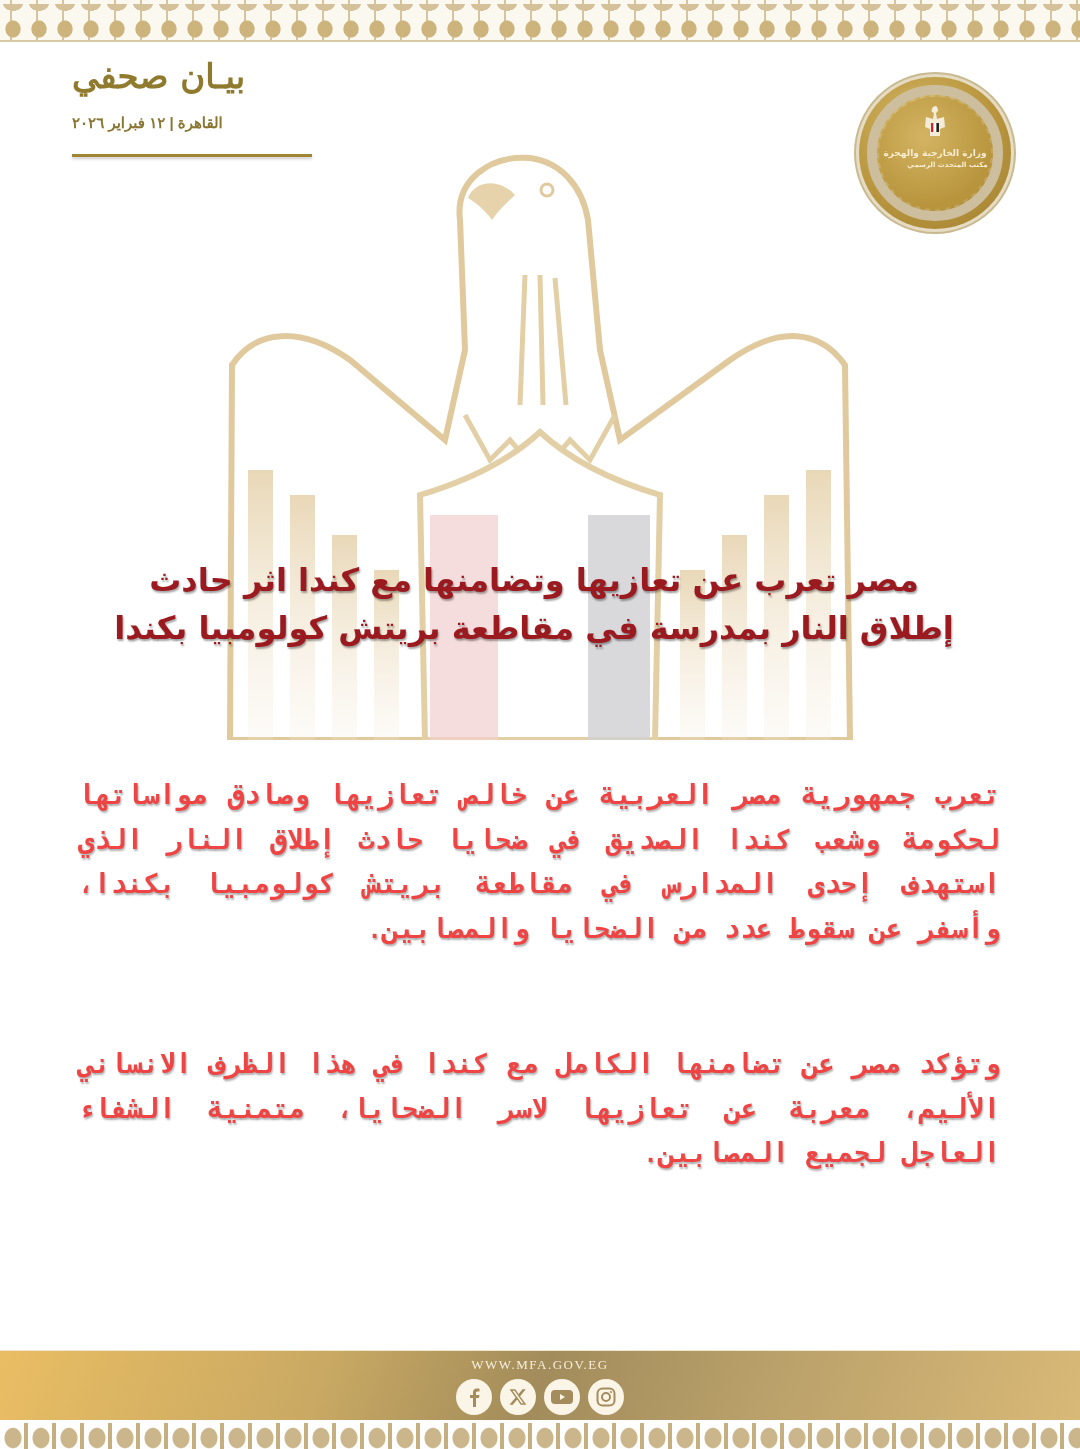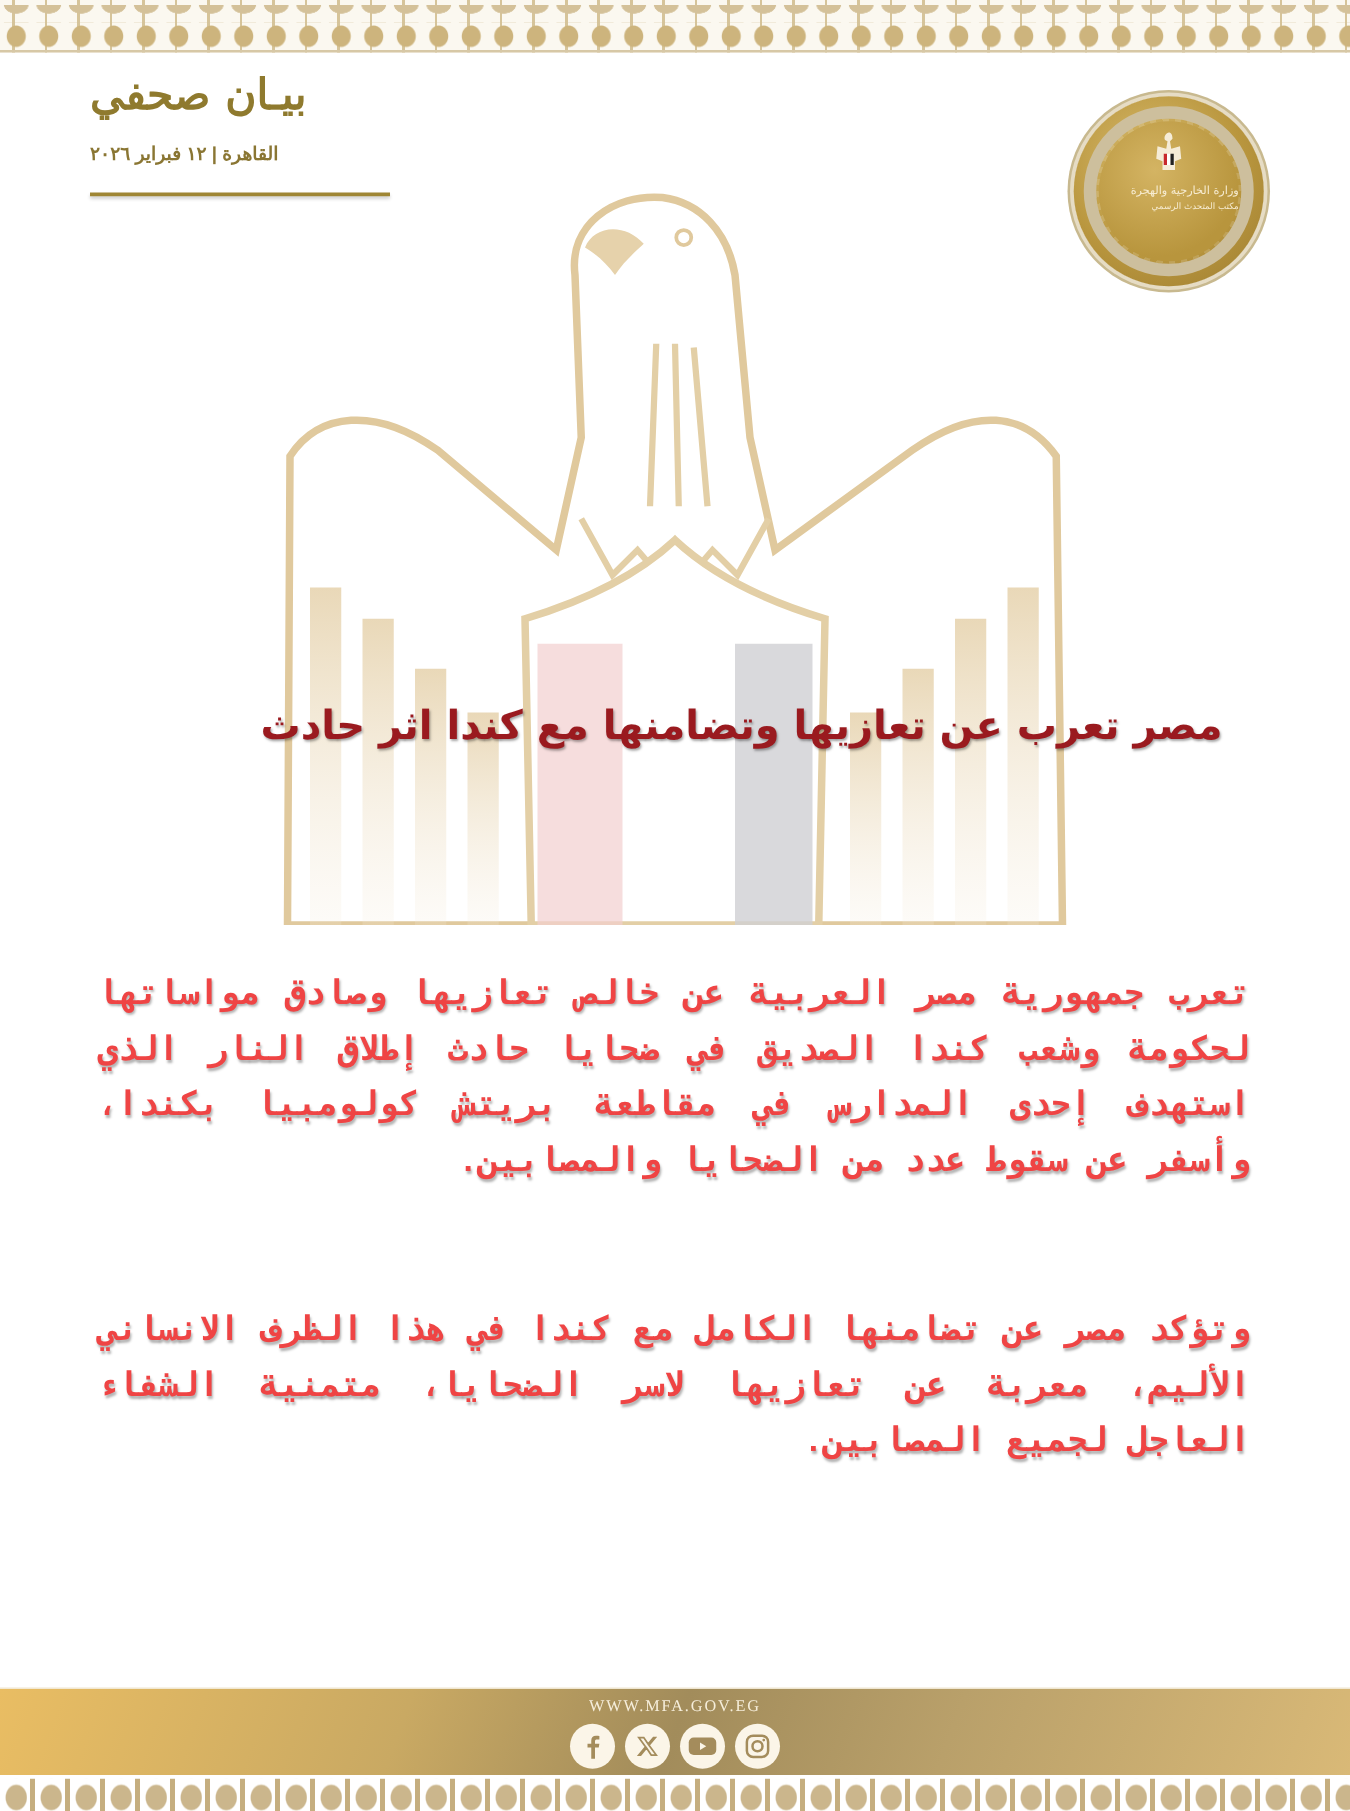--- a/index.html
+++ b/index.html
@@ -55,34 +55,34 @@
     background: repeating-conic-gradient(from 0deg, transparent 0 5deg, rgba(255,255,255,0.15) 5deg 10deg);
   }
   .seal-inner {
     position:absolute; left:20px; top:20px; width:112px; height:112px; border-radius:50%;
     background: radial-gradient(circle at 40% 35%, #d4b463 0%, #b8953d 70%);
   }
   .seal-eagle {
     position:absolute; left:64px; top:28px; width:24px; height:34px;
   }
   .seal-text {
-    position:absolute; left:20px; top:70px; width:112px; text-align:right;
-    font-size:9px; color:#f7ecd1; direction:rtl; line-height:12px; font-weight:normal;
+    position:absolute; left:20px; top:70px; width:112px; text-align:center;
+    font-size:9px; color:#f7ecd1; direction:rtl; line-height:12px; font-weight:bold;
   }
 
   .watermark {
     position:absolute; left:210px; top:150px; width:660px; height:590px; pointer-events:none;
   }
 
   .headline {
     position:absolute; left:90px; top:556px; width:888px; direction:rtl; text-align:right;
     font-family:"DejaVu Sans", sans-serif; font-weight:bold; font-size:32px; line-height:48px;
     color:#9a1a1f; text-shadow:1px 2px 2px rgba(0,0,0,0.35);
   }
-  .headline div { }
+  .headline div { text-align:center; }
 
   .body-text {
     position:absolute; left:78px; width:922px; direction:rtl; text-align:justify;
     text-align-last:right;
     font-family:Liberation Mono, monospace; font-weight:bold; font-size:27px; line-height:44.5px;
     color:#ef4444; text-shadow:1px 2px 2px rgba(0,0,0,0.3);margin-top:44px;
   }
   .p1 { top:731px; }
   .p2 { top:1000px; }
 
@@ -165,20 +165,21 @@
     <rect x="554" y="345" width="25" height="245"></rect>
     <rect x="596" y="320" width="25" height="270"></rect>
   </g>
   <path d="M210 345 C260 330 300 310 330 282 C360 310 400 330 450 345 L445 590 L215 590 Z" fill="#ffffff" stroke="#e3cfa6" stroke-width="6"></path>
   <rect x="220" y="365" width="68" height="225" fill="#f2cfcf" opacity="0.7"></rect>
   <rect x="378" y="365" width="62" height="225" fill="#cfcfd3" opacity="0.8"></rect>
 </svg>
 
 <div class="headline">
   <div>مصر تعرب عن تعازيها وتضامنها مع كندا اثر حادث</div>
+  <div>إطلاق النار بمدرسة في مقاطعة بريتش كولومبيا بكندا</div>
 </div>
 
 <div class="body-text p1">تعرب جمهورية مصر العربية عن خالص تعازيها وصادق مواساتها لحكومة وشعب كندا الصديق في ضحايا حادث إطلاق النار الذي استهدف إحدى المدارس في مقاطعة بريتش كولومبيا بكندا، وأسفر عن سقوط عدد من الضحايا والمصابين.</div>
 <div class="body-text p2">وتؤكد مصر عن تضامنها الكامل مع كندا في هذا الظرف الانساني الأليم، معربة عن تعازيها لاسر الضحايا، متمنية الشفاء العاجل لجميع المصابين.</div>
 
 <div class="footer-bar">
   <div class="footer-url">WWW.MFA.GOV.EG</div>
   <div class="socials">
     <div class="social">
       <svg width="22" height="22" viewBox="0 0 22 22">

